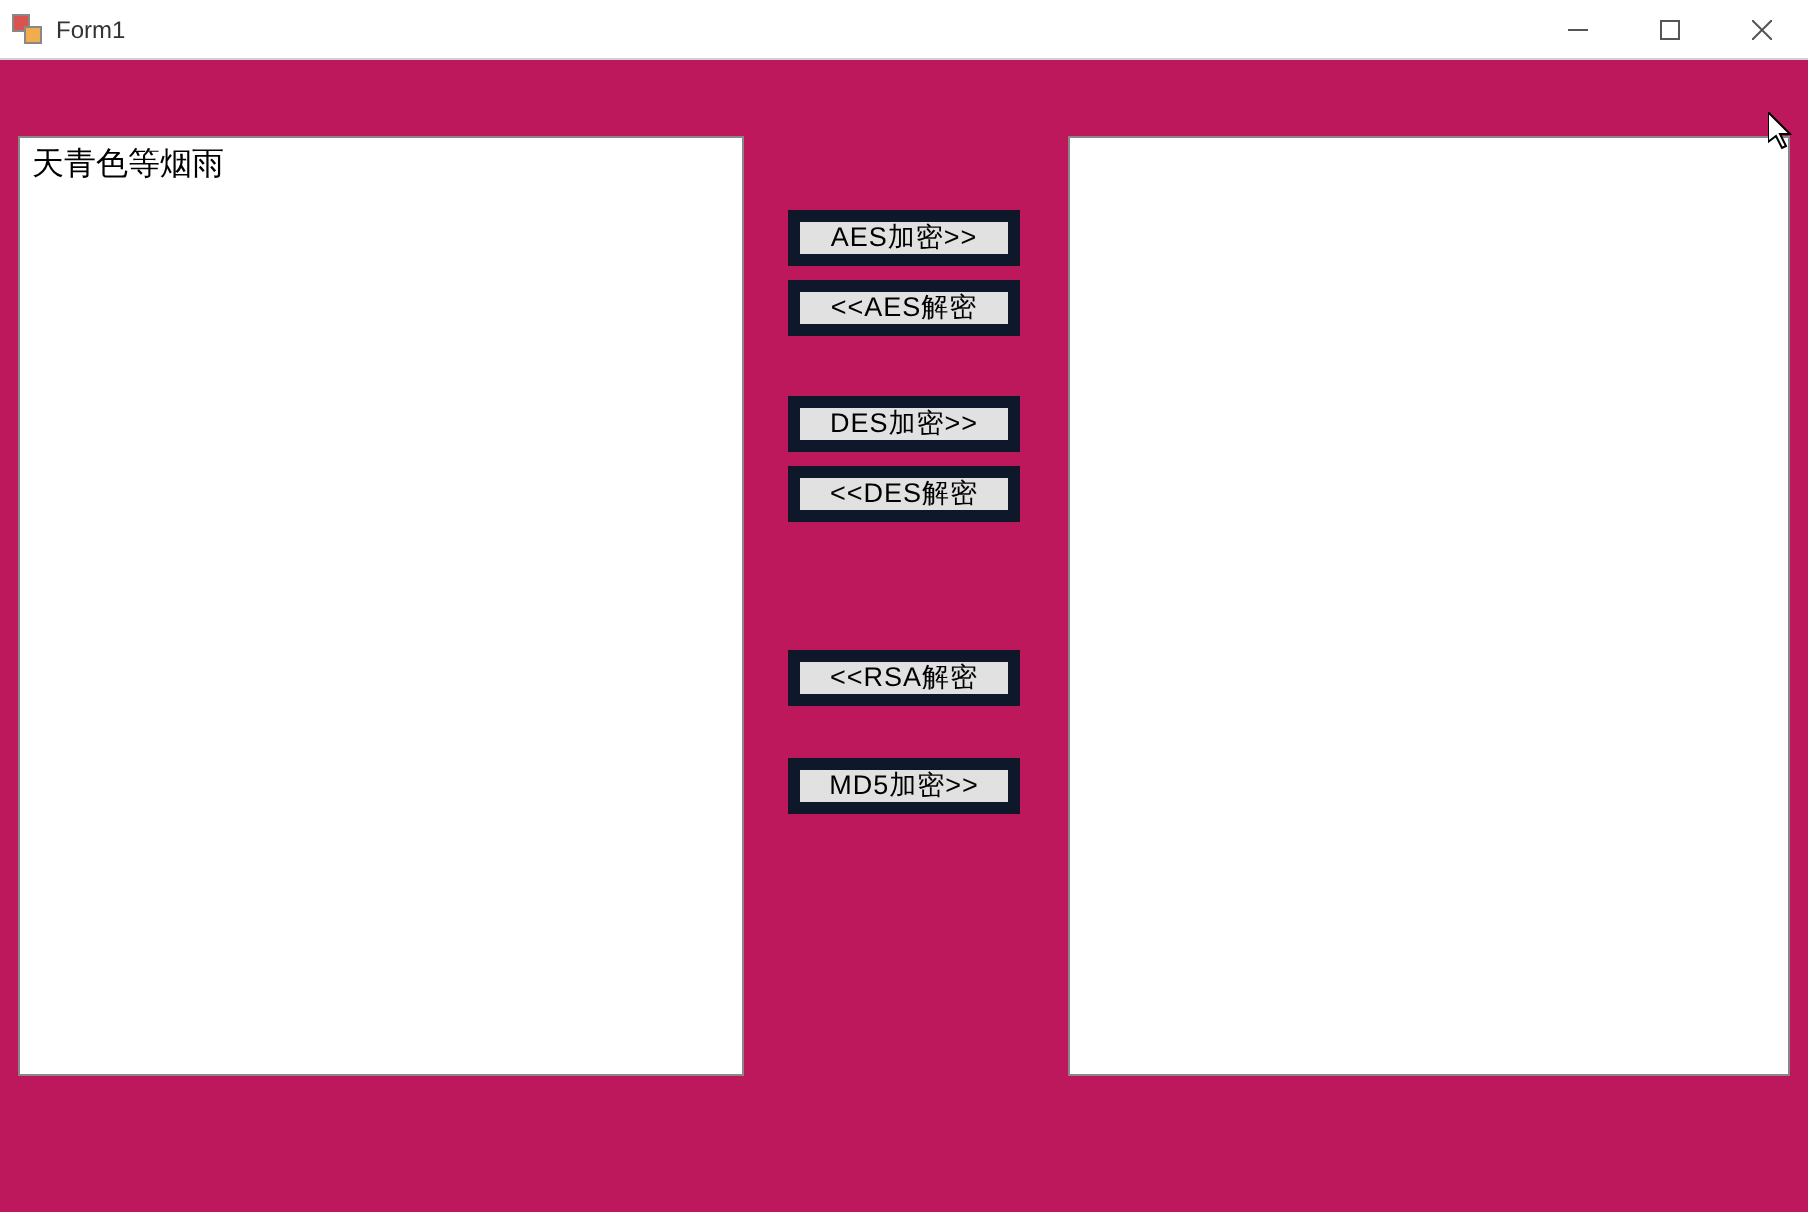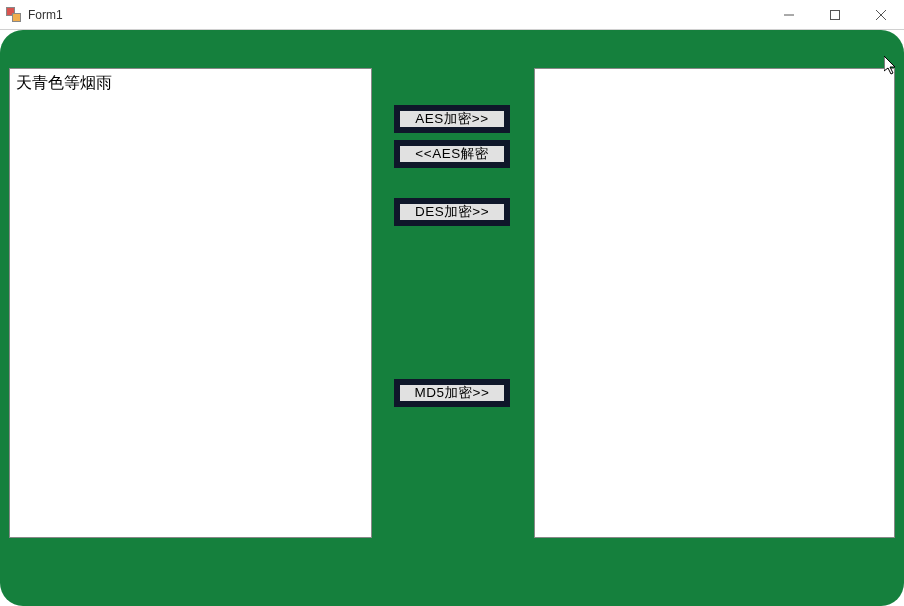--- a/index.html
+++ b/index.html
@@ -67,23 +67,22 @@
       font-size: 10px;
     }
     .win-btn svg {
       stroke: #555;
       stroke-width: 1;
       fill: none;
     }
     .client-area {
       width: 100%;
       height: calc(100% - 30px);
-      background: #15803d;
+      background: #be185d;
       position: relative;
-      border-radius: 23px;
     }
     .textbox {
       position: absolute;
       background: #ffffff;
       border: 1px solid #888;
       font-size: 16px;
       padding: 4px 6px;
       font-family: "SimSun", "Microsoft YaHei", sans-serif;
       overflow: hidden;
       resize: none;
@@ -157,20 +156,22 @@
 <div class="client-area">
 
   <textarea class="textbox textbox-left" style="">天青色等烟雨</textarea>
 
   <textarea class="textbox textbox-right" style=""></textarea>
 
   <button class="btn" style="top:75px">AES加密&gt;&gt;</button>
   <button class="btn" style="top:168px">DES加密&gt;&gt;</button>
 
   <button class="btn" style="top:110px">&lt;&lt;AES解密</button>
+  <button class="btn" style="top:203px">&lt;&lt;DES解密</button>
 
+  <button class="btn" style="top:295px">&lt;&lt;RSA解密</button>
 
   <button class="btn" style="top:349px">MD5加密&gt;&gt;</button>
 
   <svg class="cursor" width="16" height="22">
     <path d="M0,0 L0,15 L4,12 L7,18 L9,17 L6,11 L11,11 Z" fill="#fff" stroke="#000" stroke-width="1"></path>
   </svg>
 </div>
 
 </body></html>

